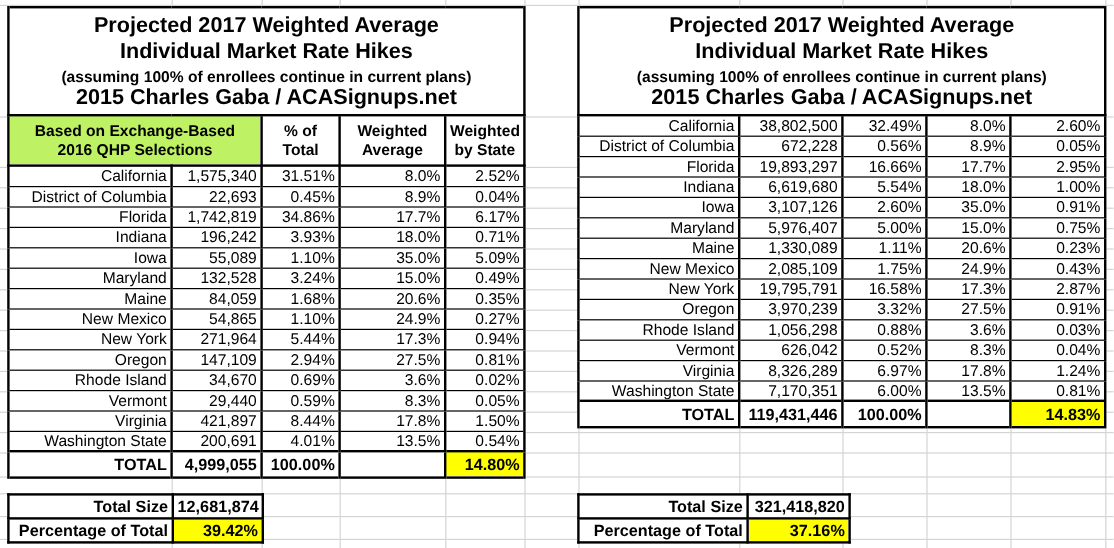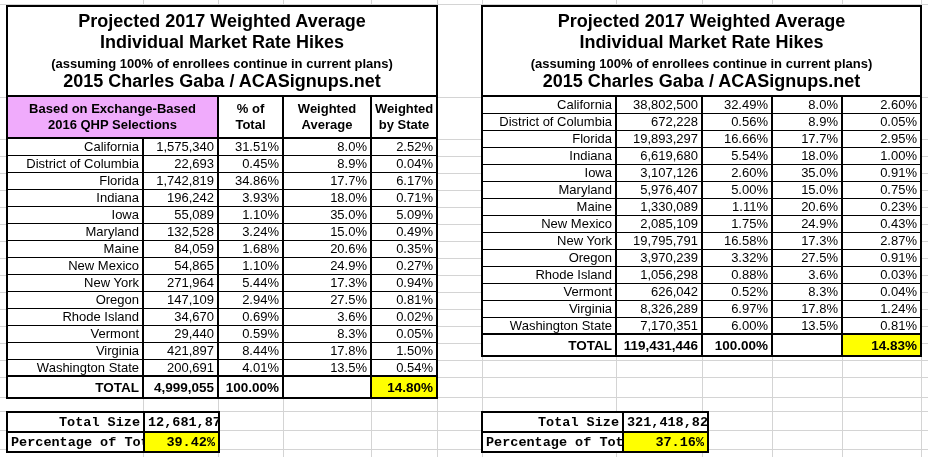--- a/index.html
+++ b/index.html
@@ -23,34 +23,34 @@
     border:1px solid #000;border-left-width:2px;border-right-width:2px;
     padding:0 3px;overflow:hidden;white-space:nowrap;
   }
   .titleRow td{height:88px;text-align:center;vertical-align:middle;border-bottom-width:2px;}
   .tBig{font-size:18px;font-weight:bold;line-height:21px;}
   .tSmall{font-size:13px;font-weight:bold;line-height:15px;margin-top:3px;}
   .headRow th{
     height:40px;font-size:13px;font-weight:bold;text-align:center;
     vertical-align:middle;line-height:16px;border-bottom-width:2px;
   }
-  .basisBlue{background:#f0abfc;}
+  .basisBlue{background:#bef264;}
   .basisOrange{background:#F8CBAD;}
   .dataRow{height:17px;}
   .dataRow td{text-align:right;font-size:13px;line-height:15px;}
   .totalRow td{
     height:20px;font-weight:bold;font-size:13.5px;text-align:right;
     border-top-width:2px;
   }
   .hl{background:#FFFF00;margin-left:28px;}
 
   
   table.summary{
     position:absolute;z-index:2;border-collapse:collapse;table-layout:fixed;
-    background:#fff;border:2px solid #000;font-family:Liberation Mono, monospace;
+    background:#fff;border:2px solid #000;
   }
   .summary td{
     border:2px solid #000;height:18px;padding:0 3px;
     font-size:13.5px;font-weight:bold;text-align:right;
     overflow:hidden;white-space:nowrap;
   }
 </style>
 </head>
 <body>
 

